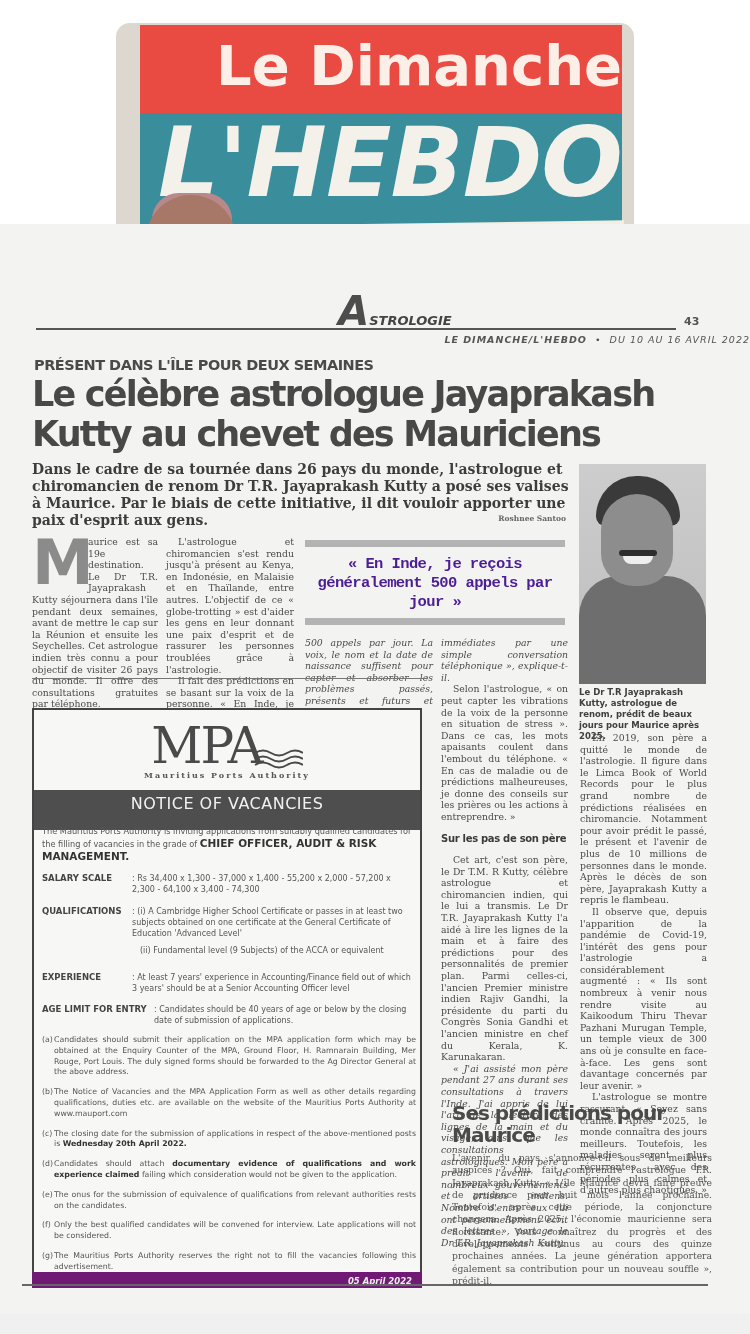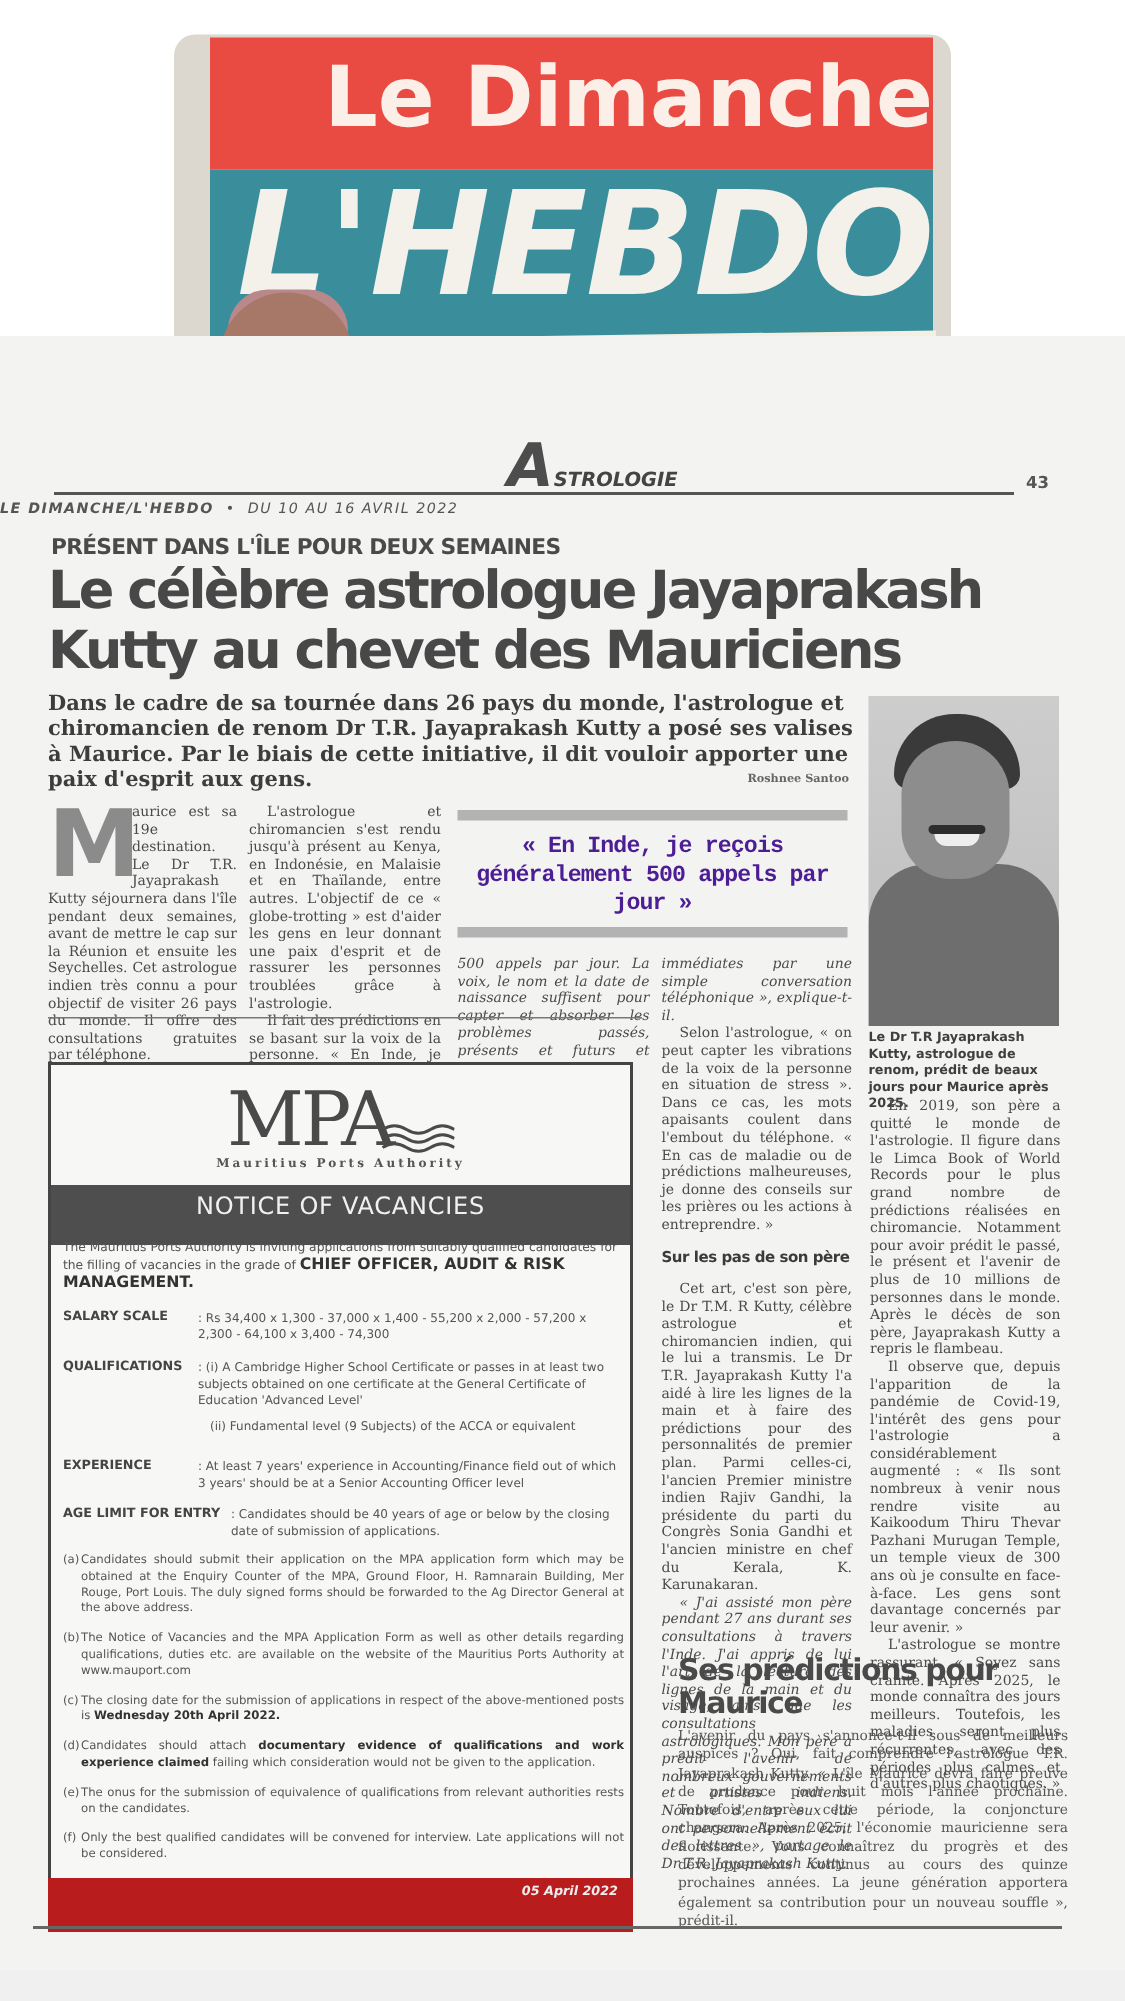--- a/index.html
+++ b/index.html
@@ -71,21 +71,21 @@
     font-size: 13px; color: #444;
   }
   .rule-top {
     position: absolute; left: 36px; top: 104px; width: 640px; height: 2px; background: #555;
   }
   .page-num {
     position: absolute; left: 684px; top: 91px; font-family: "DejaVu Sans", sans-serif;
     font-size: 11px; font-weight: bold; color: #555;
   }
   .dateline {
-    position: absolute; left: 0; right: 0; top: 110px; text-align: left;
+    position: absolute; left: 0; right: 0; top: 110px; text-align: right;
     font-family: "DejaVu Sans", sans-serif; font-size: 9.5px; font-style: italic; color: #555;
     letter-spacing: 1px;
   }
   .dateline b { font-weight: bold; }
   .kicker {
     position: absolute; left: 34px; top: 133px; font-family: "DejaVu Sans", sans-serif;
     font-weight: bold; font-size: 14.5px; color: #4a4a4a; letter-spacing: -0.5px;
   }
   .headline {
     position: absolute; left: 32px; top: 150px; width: 690px;
@@ -205,21 +205,21 @@
   .ad .row { position: absolute; left: 8px; width: 372px; font-size: 8px; line-height: 11px; }
   .ad .row .lbl { position: absolute; left: 0; top: 0; font-weight: bold; font-size: 8.5px; color: #444; }
   .ad .row .val { position: absolute; left: 90px; top: 0; width: 280px; }
   .ad .row.age .lbl { left: 0; }
   .ad .row.age .val { left: 112px; width: 260px; }
   .ad .items { position: absolute; left: 8px; top: 325px; width: 374px; font-size: 7.8px; line-height: 10.8px; }
   .ad .items li { list-style: none; position: relative; padding-left: 12px; margin-bottom: 9px; text-align: justify; }
   .ad .items li .k { position: absolute; left: 0; top: 0; }
   .ad .items li b { color: #333; }
   .ad .foot {
-    position: absolute; left: -2px; right: -2px; bottom: -2px; height: 36px; background: #b91c1c;
+    position: absolute; left: -2px; right: -2px; bottom: -2px; height: 16px; background: #701a75;
   }
   .ad .foot span {
     position: absolute; right: 10px; top: 4px; font-weight: bold; font-style: italic;
     font-size: 8.5px; color: #eee;
   }
   .bottom-band {
     position: absolute; left: 0; top: 1314px; width: 750px; height: 20px; background: #f0f0f0;
   }
 </style>
 </head>

